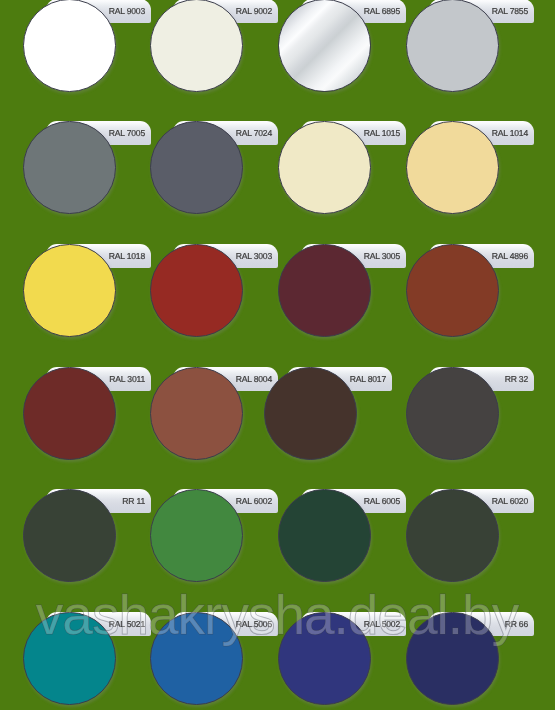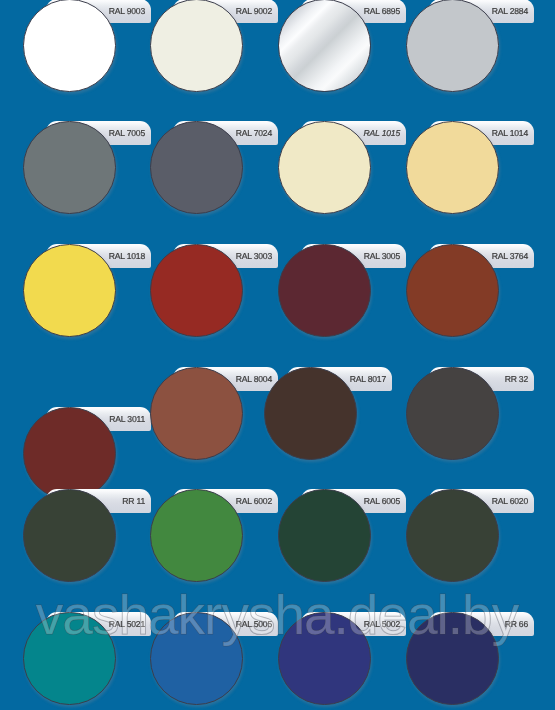--- a/index.html
+++ b/index.html
@@ -1,20 +1,20 @@
 <!DOCTYPE html>
 <html><head>
 <meta charset="utf-8">
 <title>RAL colour chart</title>
 <style>
   html,body{margin:0;padding:0;background:#ffffff;}
   body{width:555px;height:710px;overflow:hidden;
        font-family:"Liberation Sans","DejaVu Sans",sans-serif;
        -webkit-font-smoothing:antialiased;}
-  #sheet{position:relative;width:555px;height:710px;background:#0369a1;overflow:hidden;}
+  #sheet{position:relative;width:555px;height:710px;background:#4d7c0f;overflow:hidden;}
 
   .swatch{position:absolute;width:160px;height:124px;}
 
   .label-band{position:absolute;right:0px;top:0px;width:105px;height:24px;
         border-radius:11px 11px 2px 2px;
         background:linear-gradient(180deg,
            #fefefe 0%, #f8f9fb 10%, #eaedf1 26%, #dee1e8 45%,
            #d8dbe3 62%, #d4d8e1 80%, #d2d6df 100%);}
   .label-text{position:absolute;right:6px;top:0;height:24px;line-height:24px;
         font-size:8.6px;color:#3d3d3d;white-space:nowrap;letter-spacing:-0.2px;
@@ -50,37 +50,37 @@
       <div class="disc" style="width: 90.6px; height: 90.6px; background: rgb(239, 239, 227);"></div>
     </div>
     <div class="swatch" style="left: 278px; top: -1px; width: 128px;">
       <div class="label-band">
         <span class="label-text">RAL 6895</span>
       </div>
       <div class="disc" style="width: 90.6px; height: 90.6px; background: linear-gradient(135deg, rgb(196, 199, 204) 0%, rgb(205, 209, 215) 14%, rgb(238, 240, 243) 23%, rgb(252, 253, 254) 29%, rgb(236, 238, 240) 34%, rgb(227, 230, 232) 40%, rgb(210, 214, 218) 47%, rgb(203, 208, 211) 51%, rgb(216, 220, 223) 56%, rgb(230, 233, 235) 62%, rgb(243, 245, 247) 68%, rgb(250, 251, 252) 73%, rgb(233, 236, 238) 79%, rgb(214, 218, 222) 86%, rgb(198, 202, 205) 94%, rgb(189, 193, 197) 100%);"></div>
     </div>
     <div class="swatch" style="left: 406px; top: -1px; width: 128px;">
       <div class="label-band">
-        <span class="label-text">RAL 2884</span>
+        <span class="label-text">RAL 7855</span>
       </div>
       <div class="disc" style="width: 90.6px; height: 90.6px; background: rgb(195, 199, 203);"></div>
     </div>
     <div class="swatch" style="left: 23px; top: 121px; width: 128px;">
       <div class="label-band">
         <span class="label-text">RAL 7005</span>
       </div>
       <div class="disc" style="width: 90.6px; height: 90.6px; background: rgb(110, 118, 120);"></div>
     </div>
     <div class="swatch" style="left: 150px; top: 121px; width: 128px;">
       <div class="label-band">
         <span class="label-text">RAL 7024</span>
       </div>
       <div class="disc" style="width: 90.6px; height: 90.6px; background: rgb(90, 93, 104);"></div>
     </div>
-    <div class="swatch" style="left: 278px; top: 121px; width: 128px; font-style: italic;">
+    <div class="swatch" style="left: 278px; top: 121px; width: 128px;">
       <div class="label-band">
         <span class="label-text">RAL 1015</span>
       </div>
       <div class="disc" style="width: 90.6px; height: 90.6px; background: rgb(240, 233, 198);"></div>
     </div>
     <div class="swatch" style="left: 406px; top: 121px; width: 128px;">
       <div class="label-band">
         <span class="label-text">RAL 1014</span>
       </div>
       <div class="disc" style="width: 90.6px; height: 90.6px; background: rgb(241, 218, 155);"></div>
@@ -98,25 +98,25 @@
       <div class="disc" style="width: 90.6px; height: 90.6px; background: rgb(150, 42, 35);"></div>
     </div>
     <div class="swatch" style="left: 278px; top: 244px; width: 128px;">
       <div class="label-band">
         <span class="label-text">RAL 3005</span>
       </div>
       <div class="disc" style="width: 90.6px; height: 90.6px; background: rgb(92, 40, 50);"></div>
     </div>
     <div class="swatch" style="left: 406px; top: 244px; width: 128px;">
       <div class="label-band">
-        <span class="label-text">RAL 3764</span>
+        <span class="label-text">RAL 4896</span>
       </div>
       <div class="disc" style="width: 90.6px; height: 90.6px; background: rgb(131, 59, 38);"></div>
     </div>
-    <div class="swatch" style="left: 23px; top: 367px; width: 128px; margin-top: 40px;">
+    <div class="swatch" style="left: 23px; top: 367px; width: 128px;">
       <div class="label-band">
         <span class="label-text">RAL 3011</span>
       </div>
       <div class="disc" style="width: 90.6px; height: 90.6px; background: rgb(110, 43, 40);"></div>
     </div>
     <div class="swatch" style="left: 150px; top: 367px; width: 128px;">
       <div class="label-band">
         <span class="label-text">RAL 8004</span>
       </div>
       <div class="disc" style="width: 90.6px; height: 90.6px; background: rgb(140, 81, 64);"></div>

